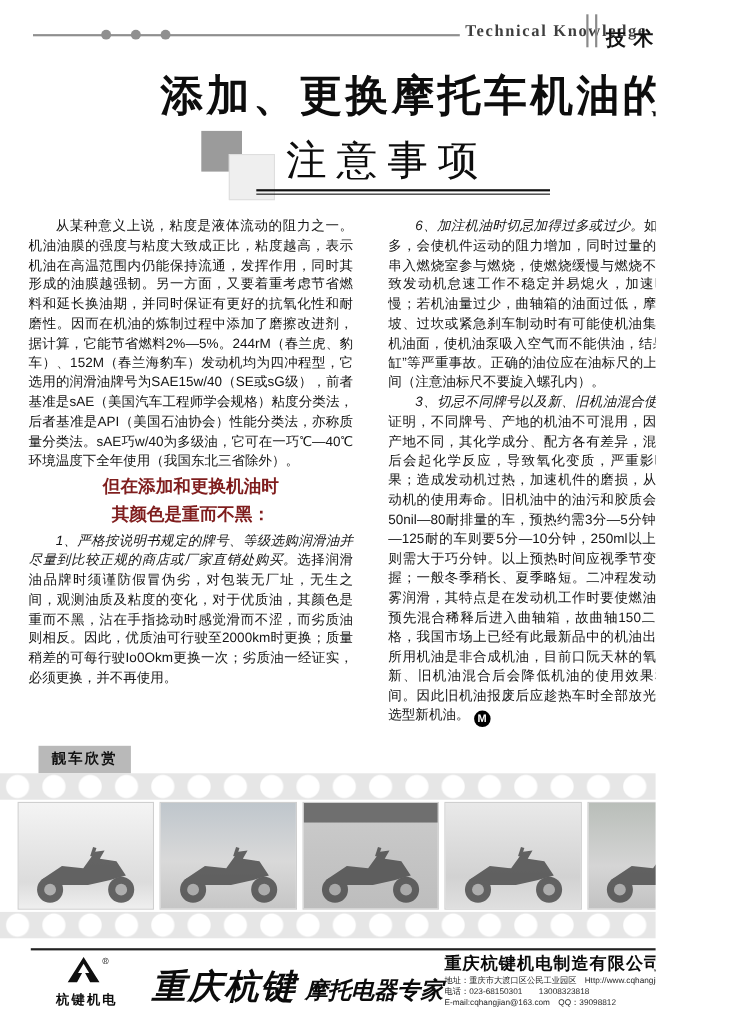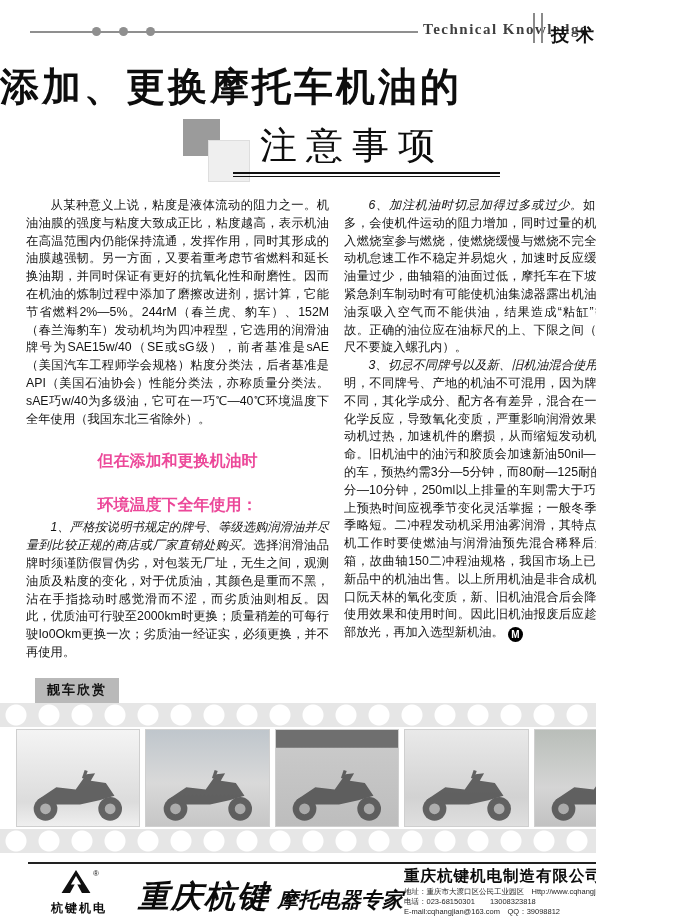--- a/index.html
+++ b/index.html
@@ -10,36 +10,36 @@
   .hline{position:absolute;left:30px;top:31px;width:388px;height:2px;background:#8f8f8f;}
   .hdot{position:absolute;top:27px;width:9px;height:9px;border-radius:50%;background:#8f8f8f;}
   .d1{left:92px}.d2{left:119px}.d3{left:146px}
   .hen{position:absolute;left:423px;top:21px;font-family:"Liberation Serif",serif;
        font-size:15px;color:#3f3f3f;letter-spacing:1.5px;white-space:nowrap;font-weight:bold;}
   .dbar{position:absolute;top:13px;height:30px;width:6px;border-left:2px solid #8a8a8a;border-right:2px solid #8a8a8a;}
   .b1{left:533px}.b2{left:658px}
   .hcn{position:absolute;left:551px;top:23px;font-size:18px;color:#111;letter-spacing:7px;font-weight:bold;white-space:nowrap;}
 
   
-  .t1{position:absolute;top:60px;left:0;width:100%;text-align:left;
-      font-family:"Liberation Serif",serif;font-weight:bold;font-size:39px;letter-spacing:3px;color:#0d0d0d;}
+  .t1{position:absolute;top:60px;left:0;width:100%;text-align:right;
+      font-family:"Liberation Serif",serif;font-weight:bold;font-size:39px;letter-spacing:3px;color:#0d0d0d;padding-left:12px;}
   .sq{position:absolute;}
   .sq-dark{left:183px;top:119px;width:37px;height:37px;background:#9b9b9b;}
   .sq-light{left:208px;top:140px;width:40px;height:40px;background:#efefef;border:1px solid #dedede;}
   .t2{position:absolute;left:260px;top:121px;font-size:37px;font-weight:normal;letter-spacing:9px;color:#0d0d0d;}
   .t2u{position:absolute;left:233px;top:172px;width:267px;}
   .t2u .l1{height:2px;background:#111;margin-bottom:2px;}
   .t2u .l2{height:1px;background:#111;}
 
   
-  .article{position:absolute;top:197px;left:26px;width:622px;display:flex;gap:15px;}
+  .article{position:absolute;top:197px;left:26px;width:622px;display:flex;gap:32px;}
   .col{width:303px;}
   p.body{margin:0;font-size:12.3px;line-height:17.8px;text-align:justify;text-indent:2em;color:#141414;}
   .kai{font-style:italic;}
-  .subhead{text-align:center;font-size:16px;font-weight:bold;line-height:23px;margin:21px 0 3px;color:#ec4899;}
+  .subhead{text-align:center;font-size:16px;font-weight:bold;line-height:23px;margin:3px 0 3px;color:#7f1d1d;}
   .m-badge{display:inline-block;width:15px;height:15px;border-radius:50%;background:#000;color:#fff;
            font-size:10px;font-weight:bold;text-align:center;line-height:15px;vertical-align:-2px;
            margin-left:4px;text-indent:0;font-style:normal;}
 
   
   .gallery-label{position:absolute;left:35px;top:678px;background:#b9b9b9;color:#111;
                  padding:3px 12px 4px;font-size:13px;font-weight:bold;letter-spacing:2px;}
   .film{position:absolute;left:0;top:703px;width:674px;}
   .band{height:24px;background-color:#e6e6e6;
         background-image:radial-gradient(circle at 16px 12px,#ffffff 10px,rgba(255,255,255,0) 11px);
@@ -94,21 +94,21 @@
     <div class="t2u">
       <div class="l1"></div>
         <div class="l2"></div>
     </div>
   </div>
 
   <div class="article">
     <div class="col">
       <p class="body">从某种意义上说，粘度是液体流动的阻力之一。机油油膜的强度与粘度大致成正比，粘度越高，表示机油在高温范围内仍能保持流通，发挥作用，同时其形成的油膜越强韧。另一方面，又要着重考虑节省燃料和延长换油期，并同时保证有更好的抗氧化性和耐磨性。因而在机油的炼制过程中添加了磨擦改进剂，据计算，它能节省燃料2%—5%。244rM（春兰虎、豹车）、152M（春兰海豹车）发动机均为四冲程型，它选用的润滑油牌号为SAE15w/40（SE或sG级），前者基准是sAE（美国汽车工程师学会规格）粘度分类法，后者基准是API（美国石油协会）性能分类法，亦称质量分类法。sAE巧w/40为多级油，它可在一巧℃—40℃环境温度下全年使用（我国东北三省除外）。</p>
       <div class="subhead">但在添加和更换机油时</div>
-      <div class="subhead">环境温度下全年使用：</div>
+      <div class="subhead">其颜色是重而不黑：</div>
       <p class="body"><span class="kai">1、严格按说明书规定的牌号、等级选购润滑油并尽量到比较正规的商店或厂家直销处购买。</span><span>选择润滑油品牌时须谨防假冒伪劣，对包装无厂址，无生之间，观测油质及粘度的变化，对于优质油，其颜色是重而不黑，沾在手指捻动时感觉滑而不涩，而劣质油则相反。因此，优质油可行驶至2000km时更换；质量稍差的可每行驶Io0Okm更换一次；劣质油一经证实，必须更换，并不再使用。</span></p>
     </div>
     <div class="col">
       <p class="body"><span class="kai">6、加注机油时切忌加得过多或过少。</span><span>如机油量过多，会使机件运动的阻力增加，同时过量的机油容易串入燃烧室参与燃烧，使燃烧缓慢与燃烧不完全，导致发动机怠速工作不稳定并易熄火，加速时反应缓慢；若机油量过少，曲轴箱的油面过低，摩托车在下坡、过坎或紧急刹车制动时有可能使机油集滤器露出机油面，使机油泵吸入空气而不能供油，结果造成“粘缸”等严重事故。正确的油位应在油标尺的上、下限之间（注意油标尺不要旋入螺孔内）。</span></p>
       <p class="body"><span class="kai">3、切忌不同牌号以及新、旧机油混合使用。</span><span>实践证明，不同牌号、产地的机油不可混用，因为牌号、产地不同，其化学成分、配方各有差异，混合在一起后会起化学反应，导致氧化变质，严重影响润滑效果；造成发动机过热，加速机件的磨损，从而缩短发动机的使用寿命。旧机油中的油污和胶质会加速新油50nil—80耐排量的车，预热约需3分—5分钟，而80耐—125耐的车则要5分—10分钟，250ml以上排量的车则需大于巧分钟。以上预热时间应视季节变化灵活掌握；一般冬季稍长、夏季略短。二冲程发动机采用油雾润滑，其特点是在发动机工作时要使燃油与润滑油预先混合稀释后进入曲轴箱，故曲轴150二冲程油规格，我国市场上已经有此最新品中的机油出售。以上所用机油是非合成机油，目前口阮天林的氧化变质，新、旧机油混合后会降低机油的使用效果和使用时间。因此旧机油报废后应趁热车时全部放光，再加入选型新机油。</span><span class="m-badge">M</span></p>
     </div>
   </div>
 
   <div class="gallery-label">靓车欣赏</div>
 

